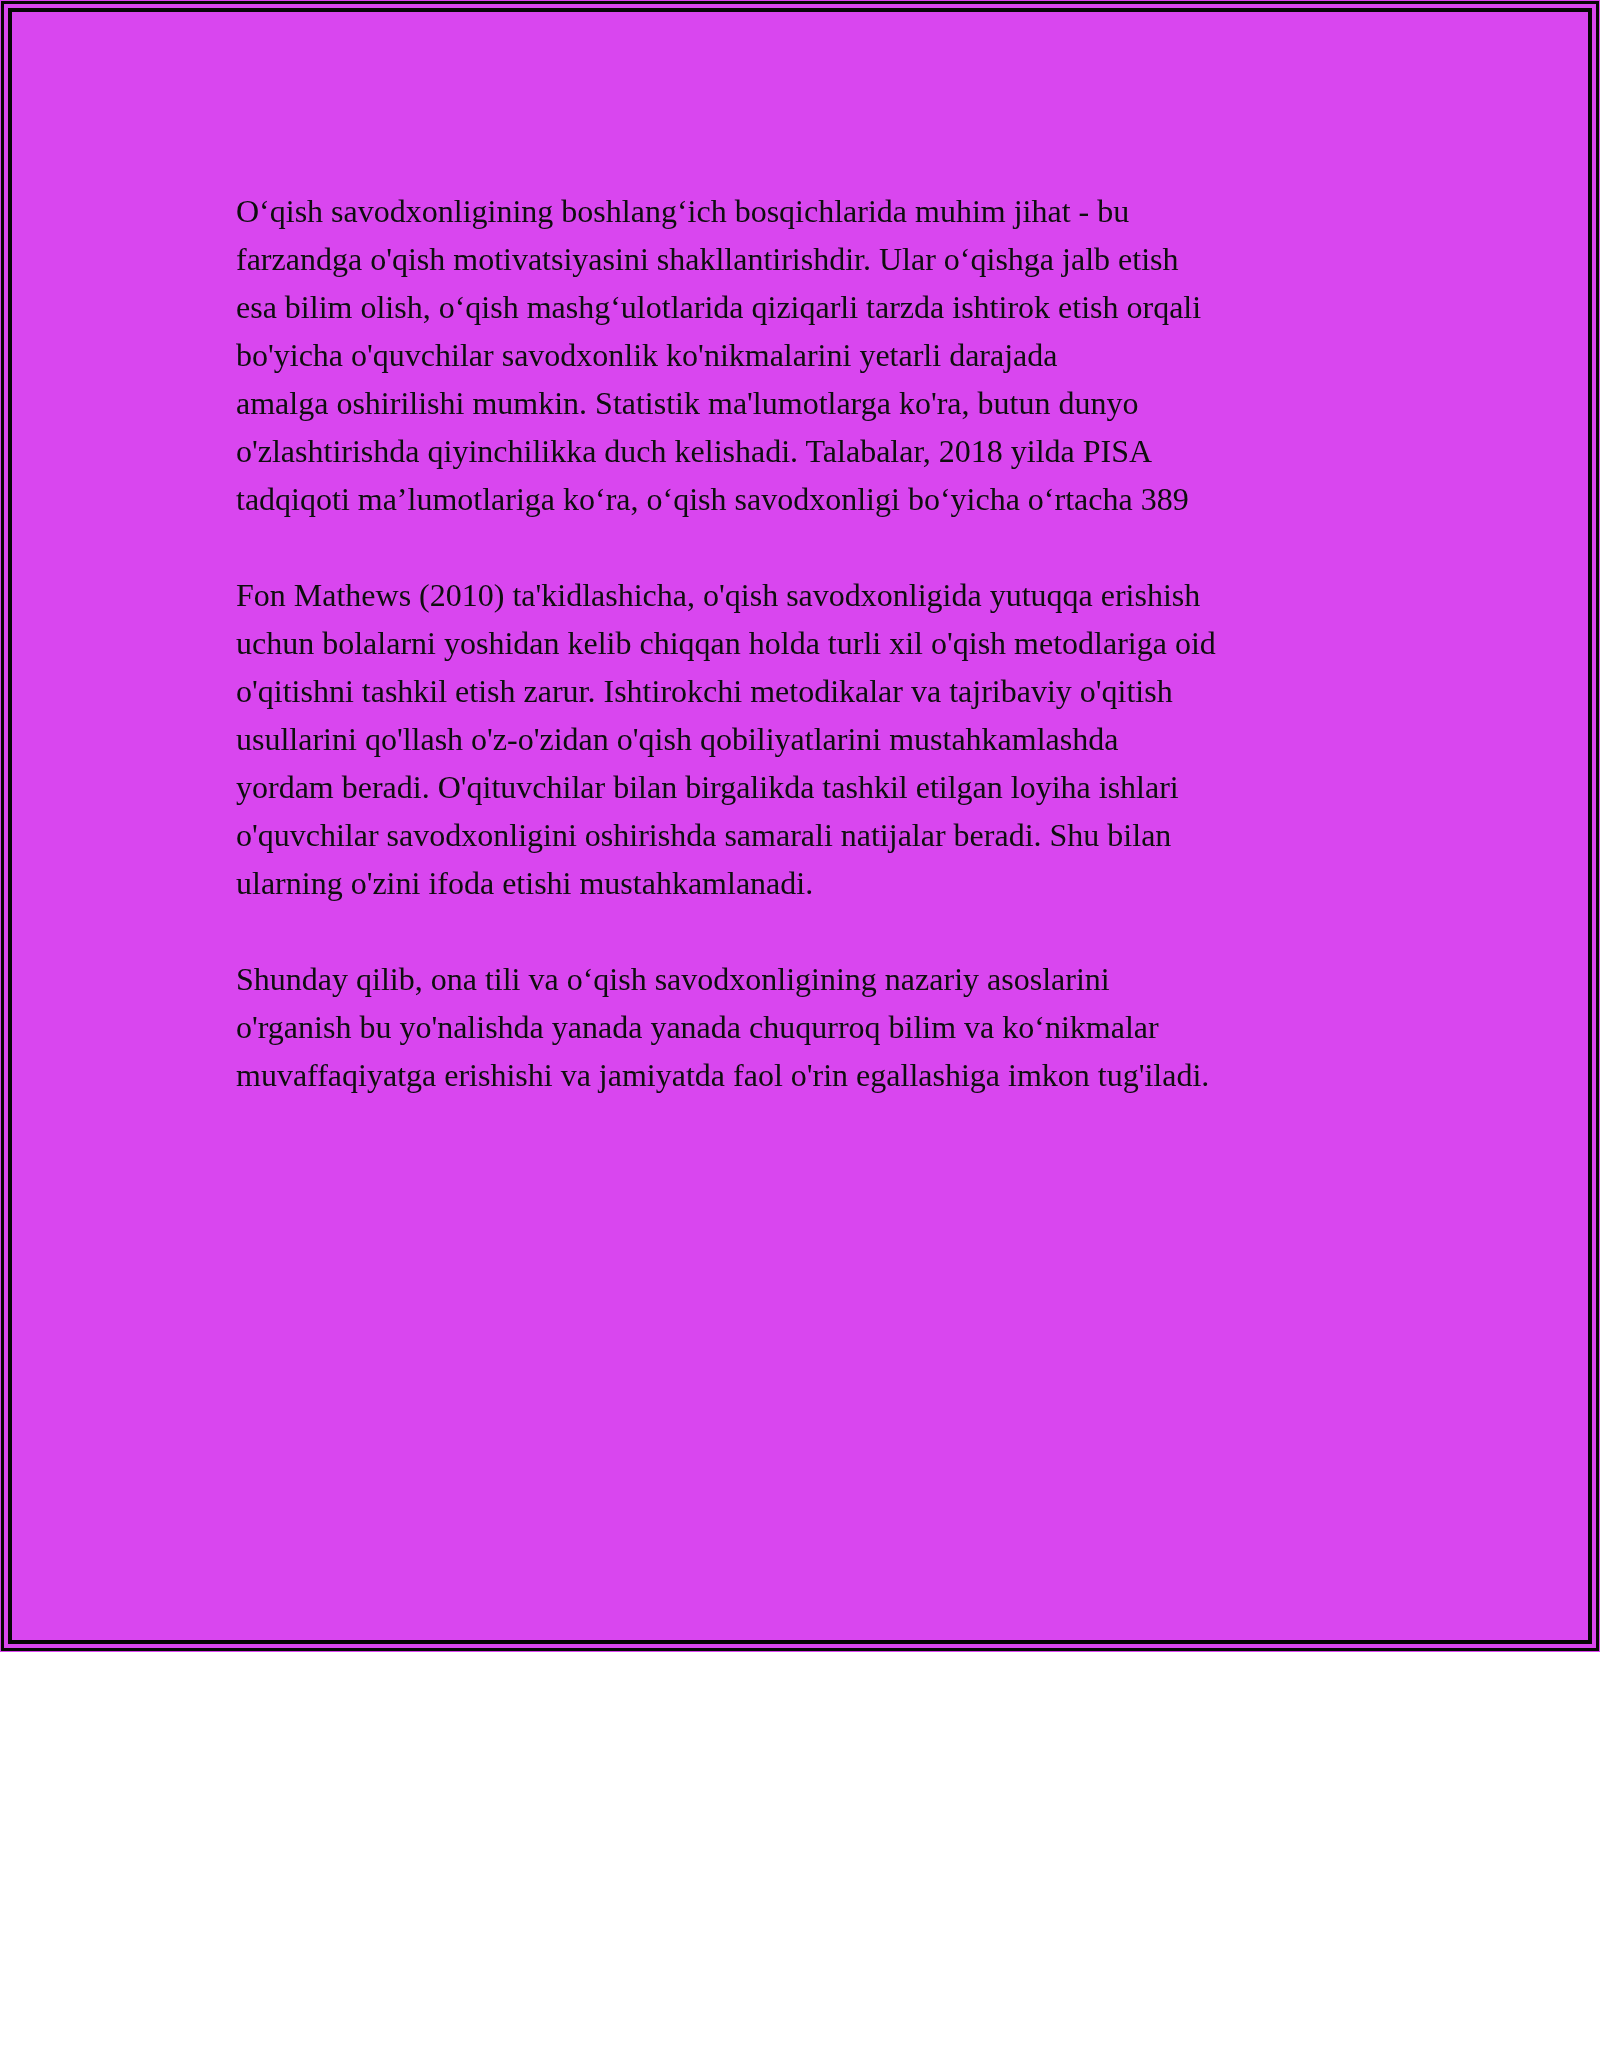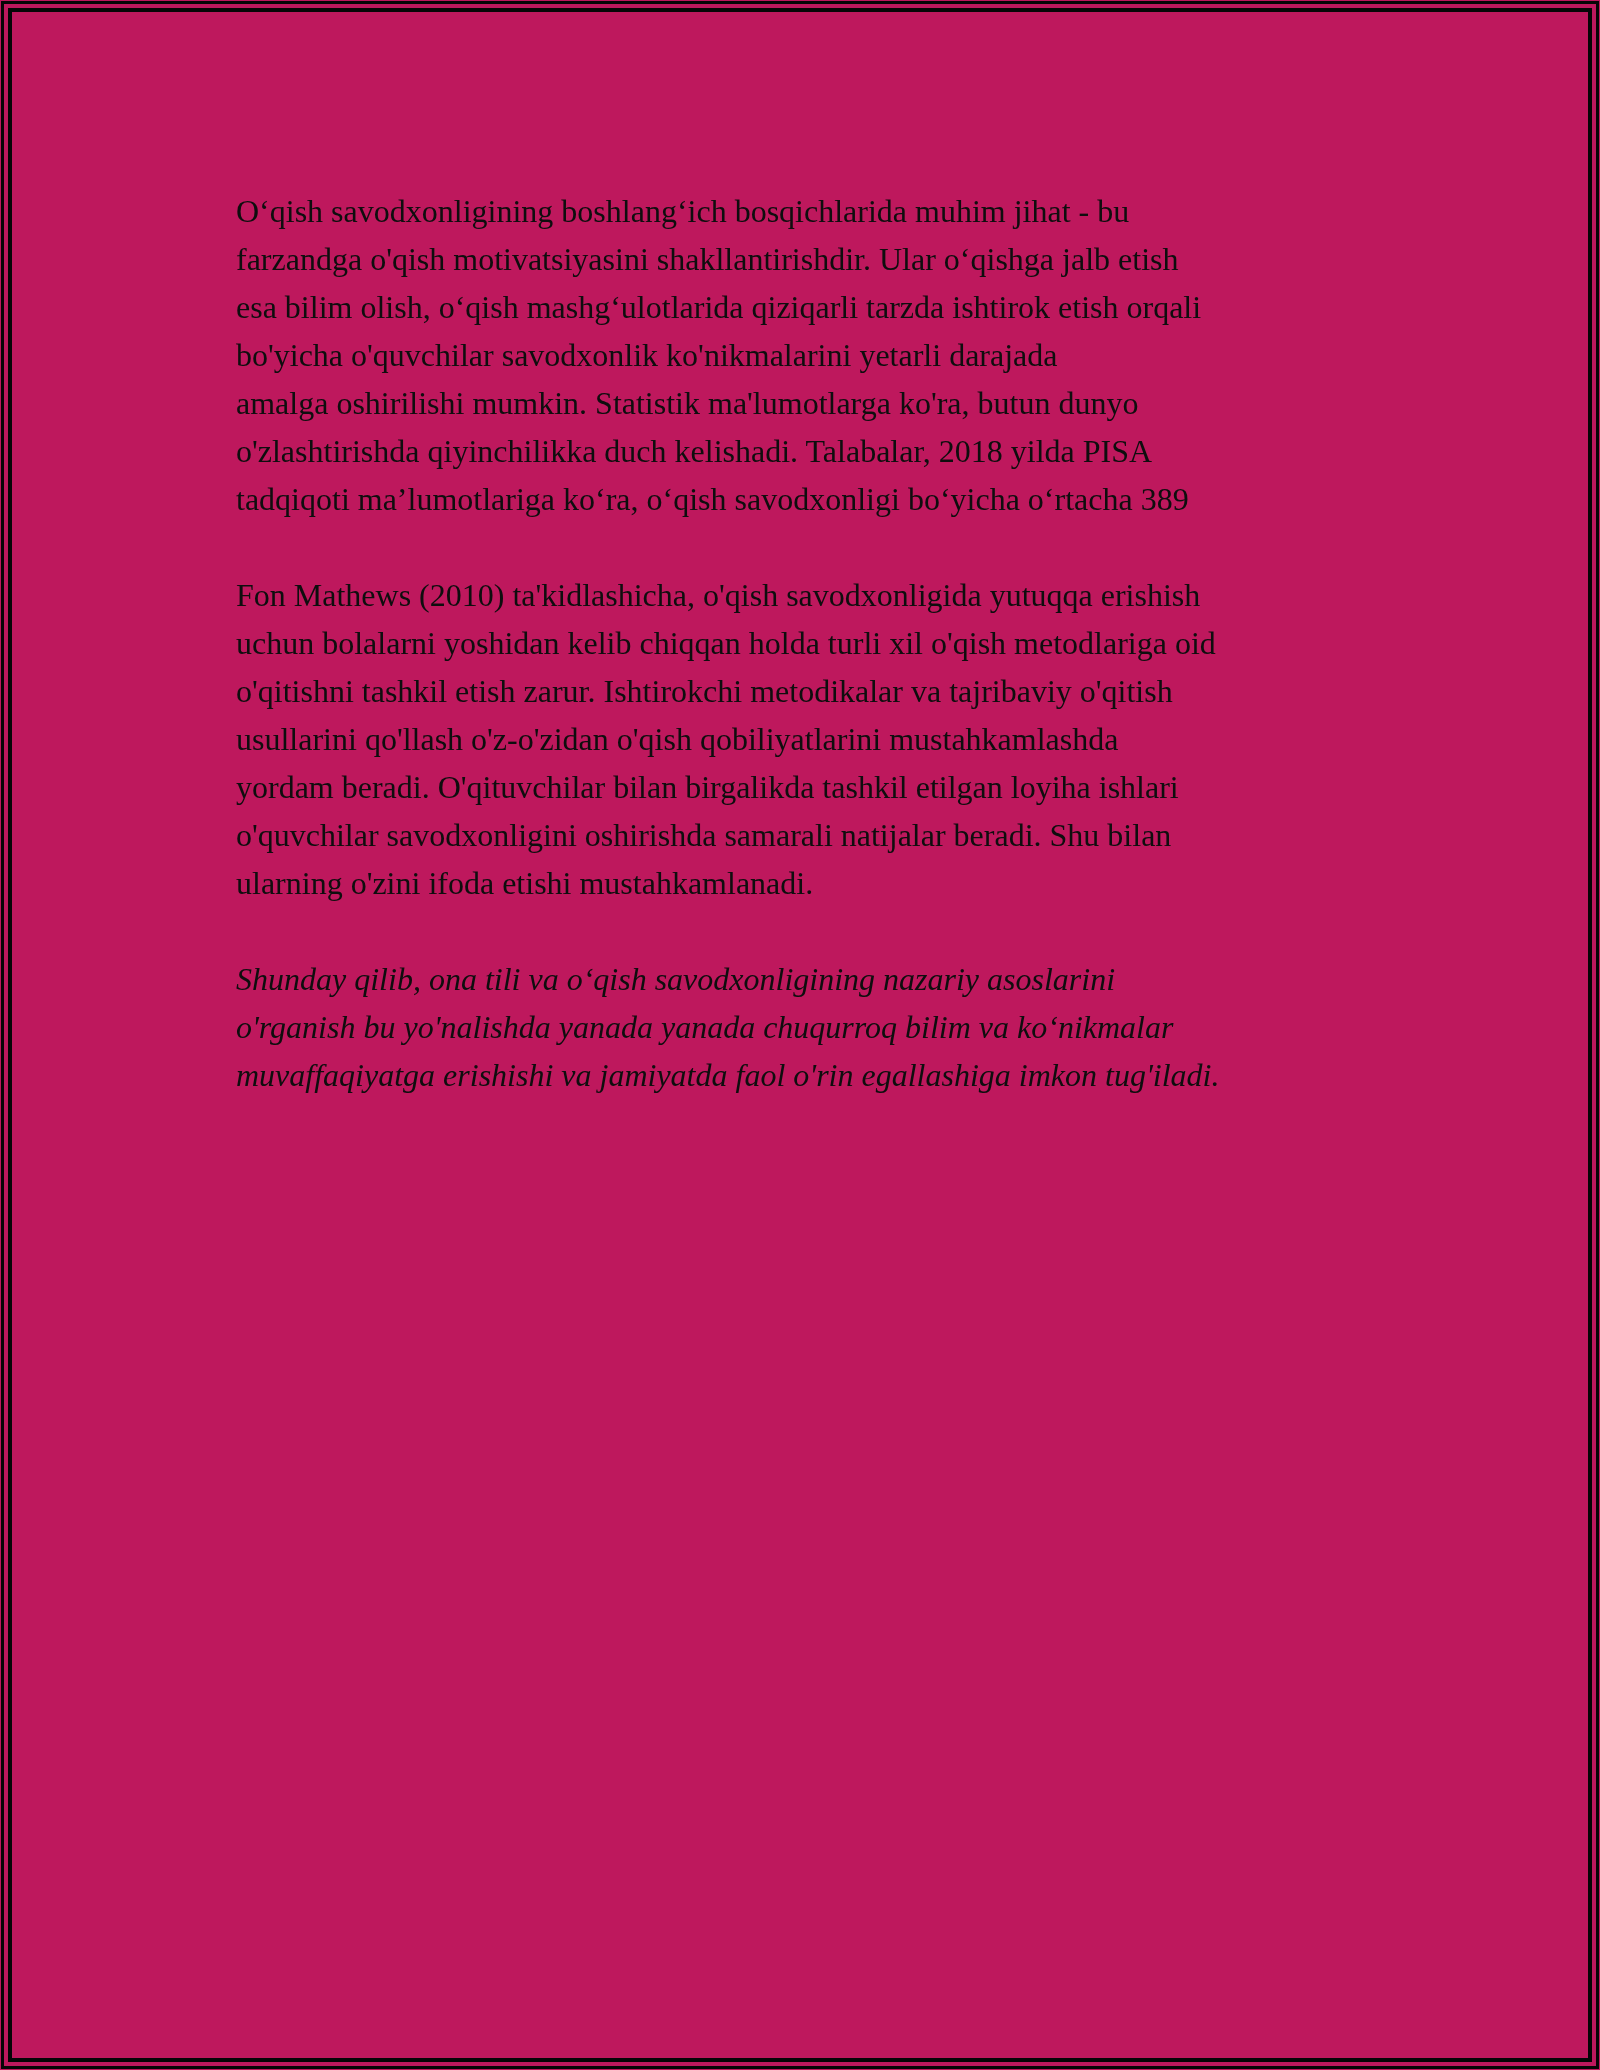--- a/index.html
+++ b/index.html
@@ -7,22 +7,22 @@
   body {
     width: 1600px;
     height: 2070px;
     position: relative;
     font-family: "Liberation Serif", "DejaVu Serif", serif;
   }
   .page {
     position: absolute;
     inset: 0;
     width: 1600px;
-    height: 2070px;
-    background: #be185d;
+    height: 1652px;
+    background: #d946ef;
   }
   .frame-outer {
     position: absolute;
     inset: 1px;
     border: 3px solid #060606;
   }
   .frame-inner {
     position: absolute;
     inset: 4px;
     border: 4px solid #060606;
@@ -31,21 +31,21 @@
     position: absolute;
     left: 236px;
     top: 187px;
     width: 1108px;
     font-size: 32px;
     line-height: 48px;
     color: #0e0e0e;
     text-align: left;
   }
   .paragraph { margin: 0 0 48px 0; }
-  .paragraph:last-child { margin-bottom: 4px; font-style: italic; }
+  .paragraph:last-child { margin-bottom: 4px; }
   .text-line { white-space: nowrap; }
 </style>
 </head>
 <body>
 
 <div class="page">
   <div class="frame-outer">
     <div class="frame-inner"></div>
   </div>
 

